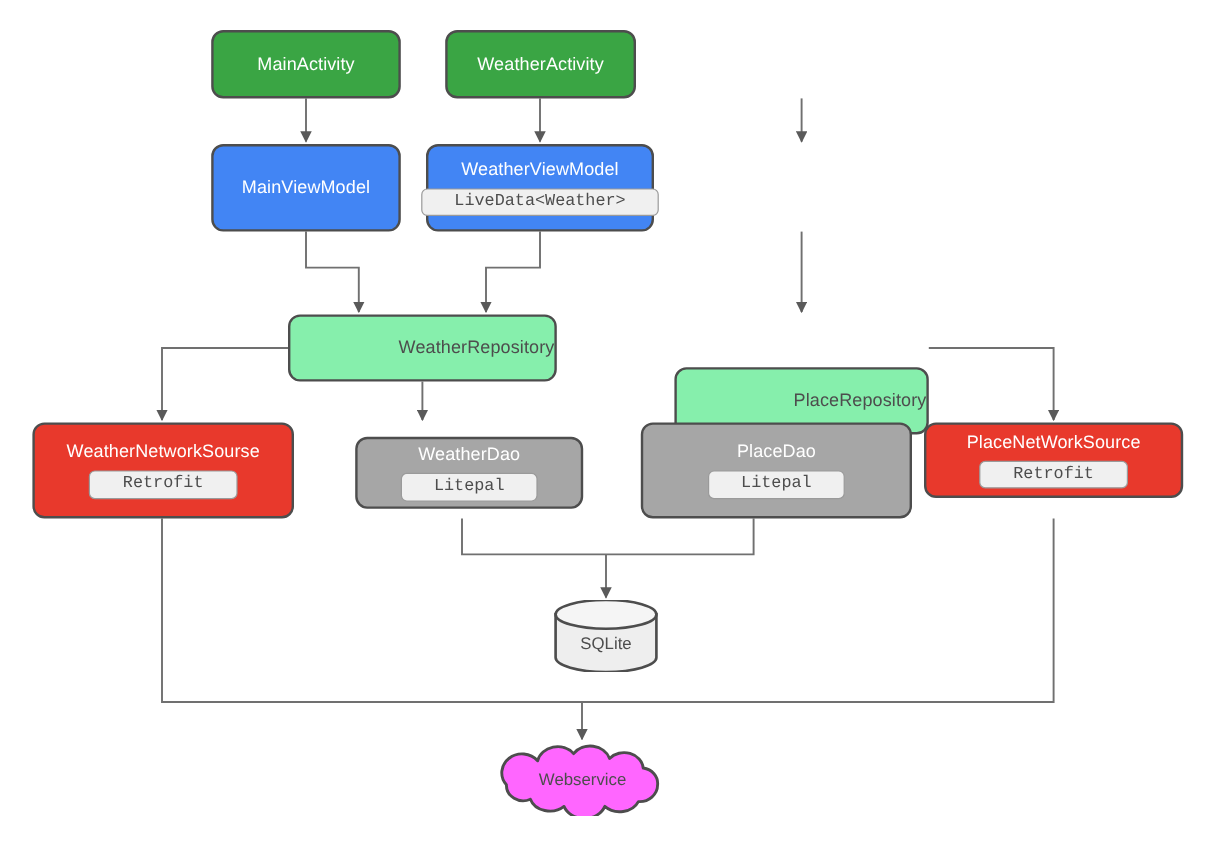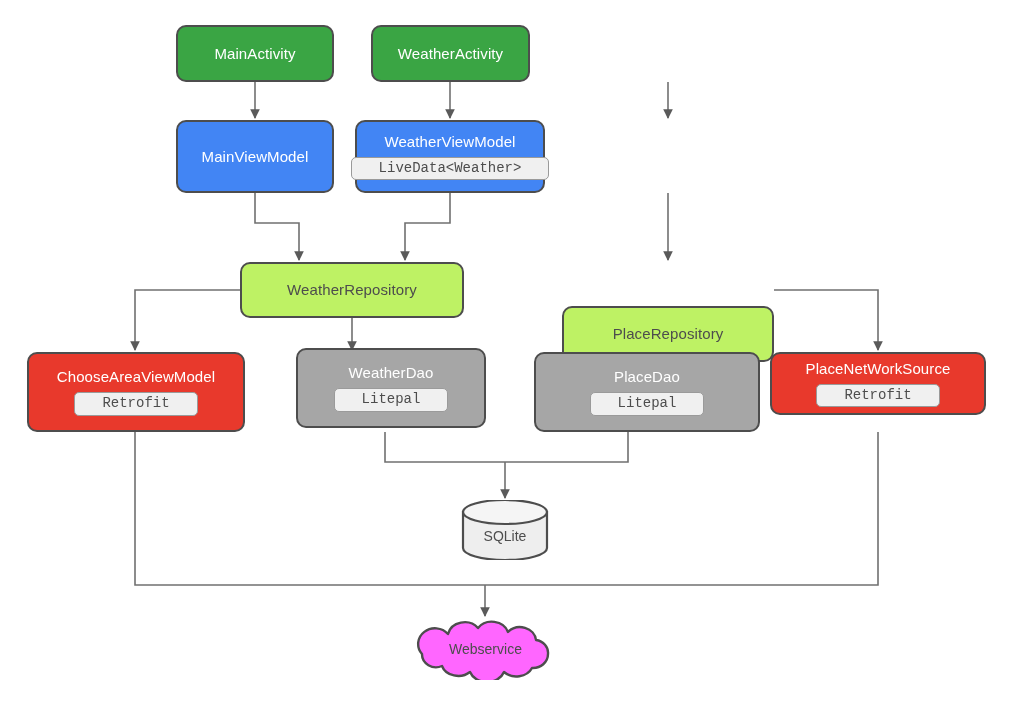--- a/index.html
+++ b/index.html
@@ -41,21 +41,21 @@
     line-height: 1.15;
   }
   .node .title {
     display: block;
     font-size: 15px;
     letter-spacing: 0.1px;
     white-space: nowrap;
   }
   .node.green  { background: #3aa544; color: #ffffff; }
   .node.blue   { background: #4285f4; color: #ffffff; }
-  .node.orange { background: #bef264; color: #4d4d4d; }
+  .node.orange { background: #86efac; color: #4d4d4d; align-items: flex-end; }
   .node.red    { background: #e8392c; color: #ffffff; }
   .node.gray   { background: #a6a6a6; color: #ffffff; }
 
   
   .badge {
     margin-top: 7px;
     background: #f0f0f0;
     color: #4d4d4d;
     border: 1px solid #9a9a9a;
     border-radius: 5px;
@@ -158,24 +158,24 @@
   </div>
 
   <div class="node orange" style="left:240px; top:262px; width:224px; height:56px;">
     <span class="title">WeatherRepository</span>
   </div>
   <div class="node orange" style="left:562px; top:262px; width:212px; height:56px;margin-top:44px;">
     <span class="title">PlaceRepository</span>
   </div>
 
   <div class="node red" style="left:27px; top:352px; width:218px; height:80px;">
-    <span class="title">ChooseAreaViewModel</span>
+    <span class="title">WeatherNetworkSourse</span>
     <span class="badge">Retrofit</span>
   </div>
-  <div class="node gray" style="left:296px; top:348px; width:190px; height:80px;">
+  <div class="node gray" style="left:296px; top:364px; width:190px; height:60px;">
     <span class="title">WeatherDao</span>
     <span class="badge">Litepal</span>
   </div>
   <div class="node gray" style="left:534px; top:352px; width:226px; height:80px;">
     <span class="title">PlaceDao</span>
     <span class="badge">Litepal</span>
   </div>
   <div class="node red" style="left:770px; top:352px; width:216px; height:63px;">
     <span class="title">PlaceNetWorkSource</span>
     <span class="badge">Retrofit</span>

